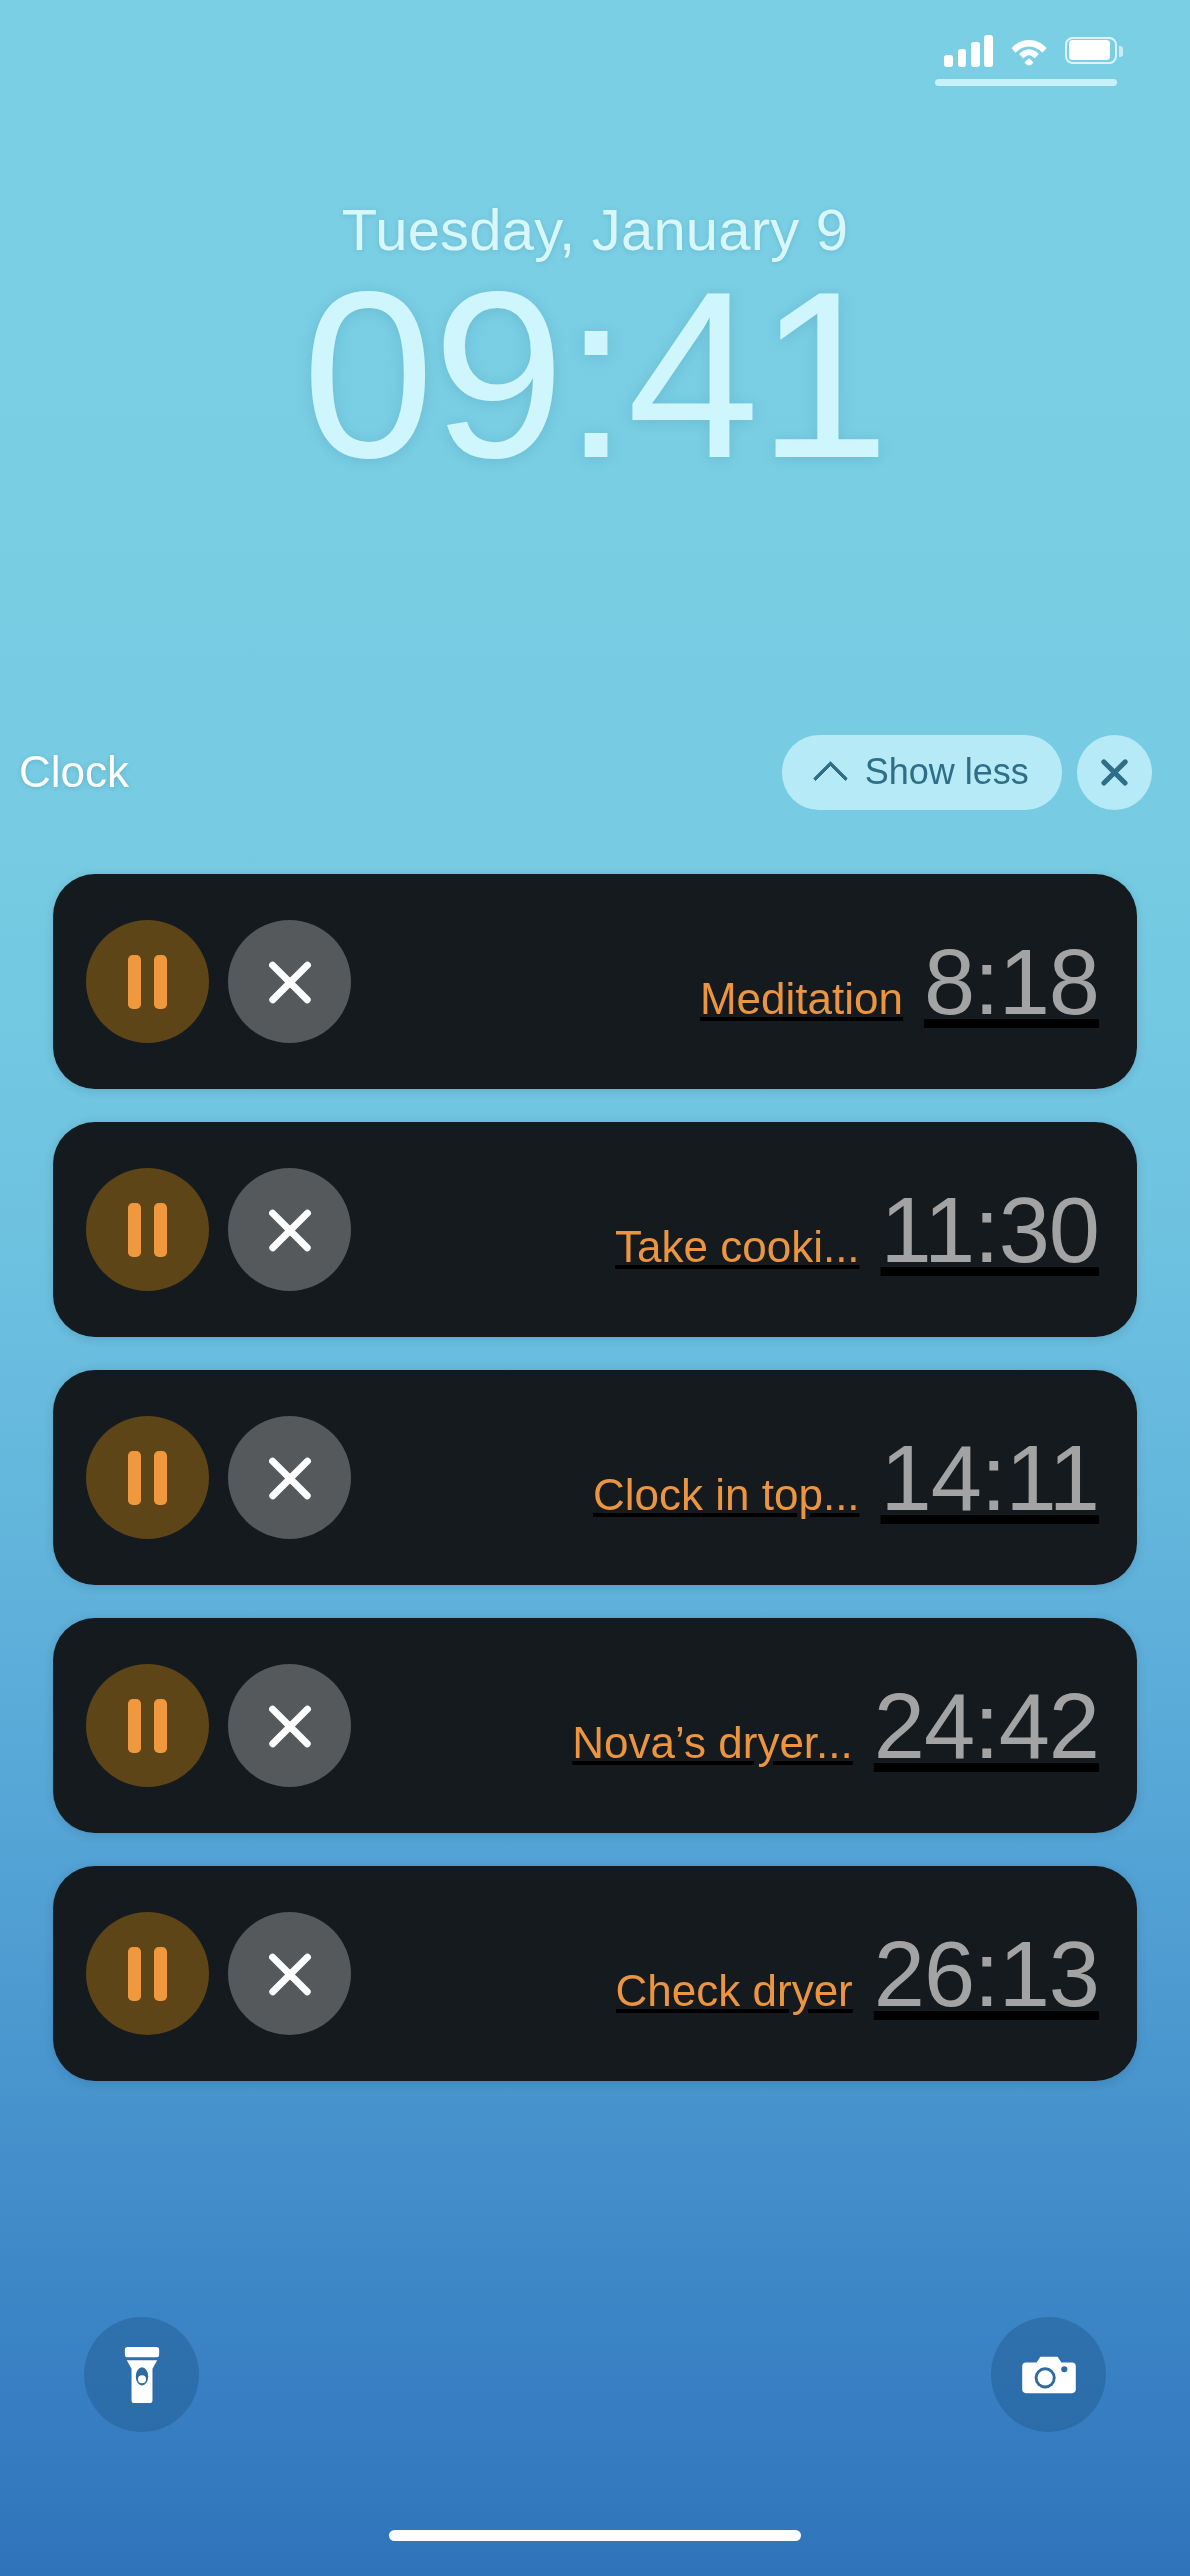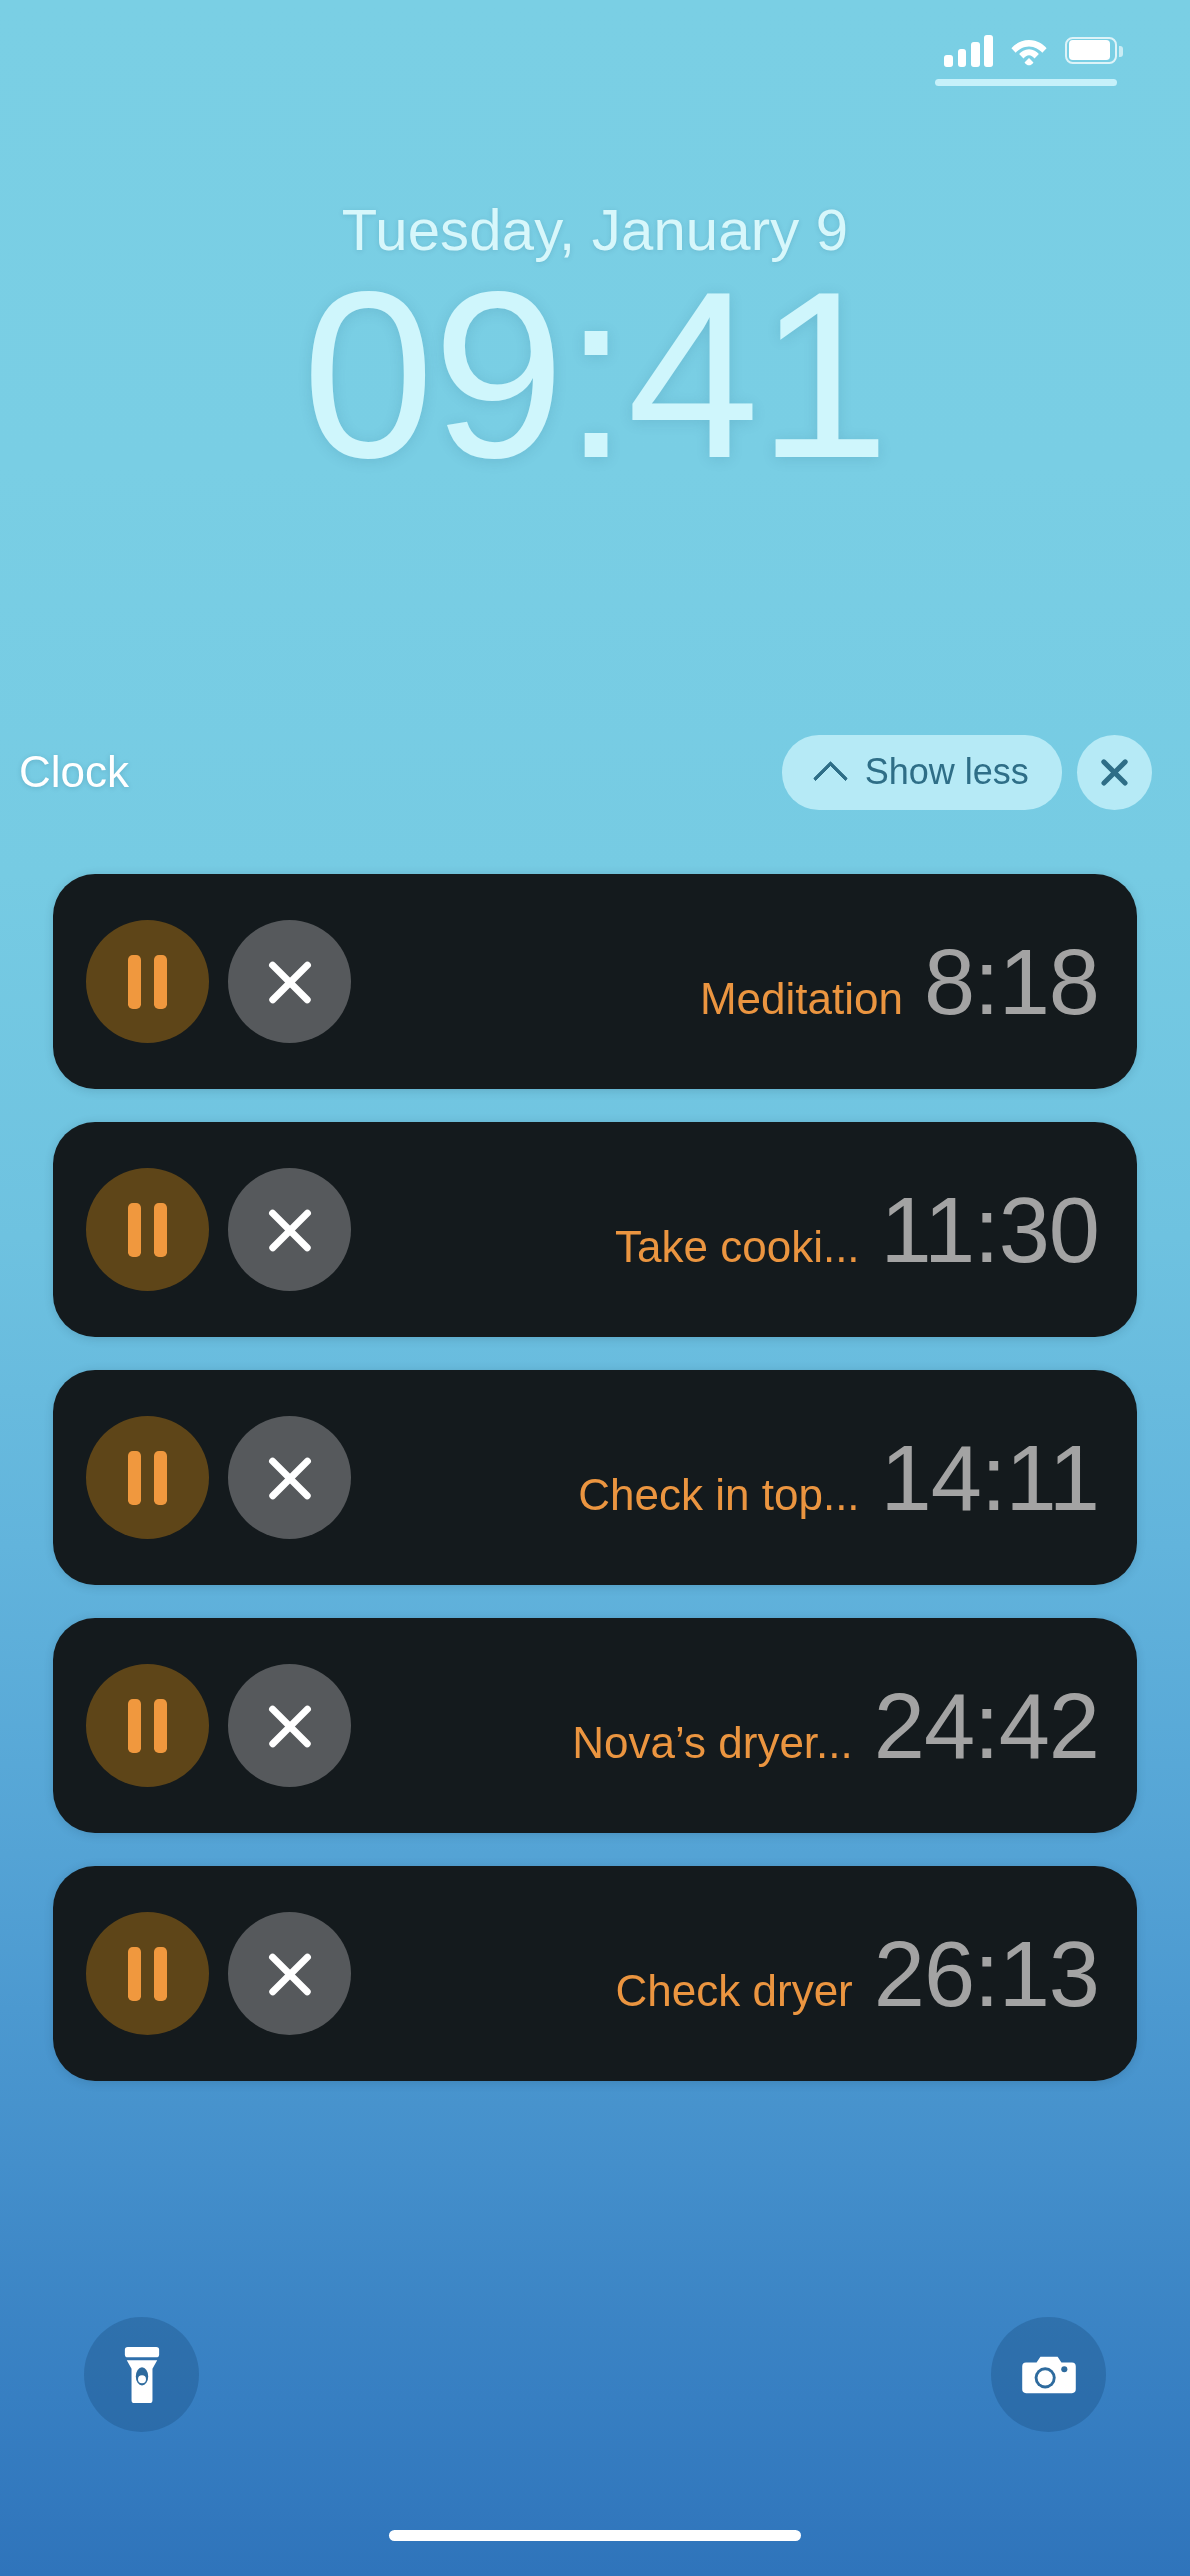--- a/index.html
+++ b/index.html
@@ -129,20 +129,21 @@
   .x-white::before,.x-white::after{
     content:""; position:absolute; left:0; top:25px;
     width:56px; height:6.7px; border-radius:3.8px; background:#FFFFFF;
   }
   .x-white::before{ transform:rotate(45deg);}
   .x-white::after{ transform:rotate(-45deg);}
 
   .timer-right{
     margin-left:auto; display:flex; align-items:baseline; gap:21px;
     overflow:hidden;
+    text-decoration:underline;
   }
   .timer-label{
     font-size:44px; color:#EB9540; font-weight:400;
     white-space:nowrap; letter-spacing:0;
   }
   .timer-value{
     font-size:92px; color:#a3a3a3; font-weight:300;
     letter-spacing:-1px; white-space:nowrap;
     line-height:1;
   }
@@ -248,21 +249,21 @@
         <span class="pause-bars">
             <i></i>
             <i></i>
           </span>
       </div>
       <div class="btn-circle btn-stop">
         <span class="x-white"></span>
       </div>
     </div>
     <div class="timer-right">
-      <span class="timer-label">Check in top...</span>
+      <span class="timer-label">Clock in top...</span>
       <span class="timer-value">14:11</span>
     </div>
   </div>
 
   <div class="timer-card">
     <div class="ctrl-group">
       <div class="btn-circle btn-pause">
         <span class="pause-bars">
             <i></i>
             <i></i>

